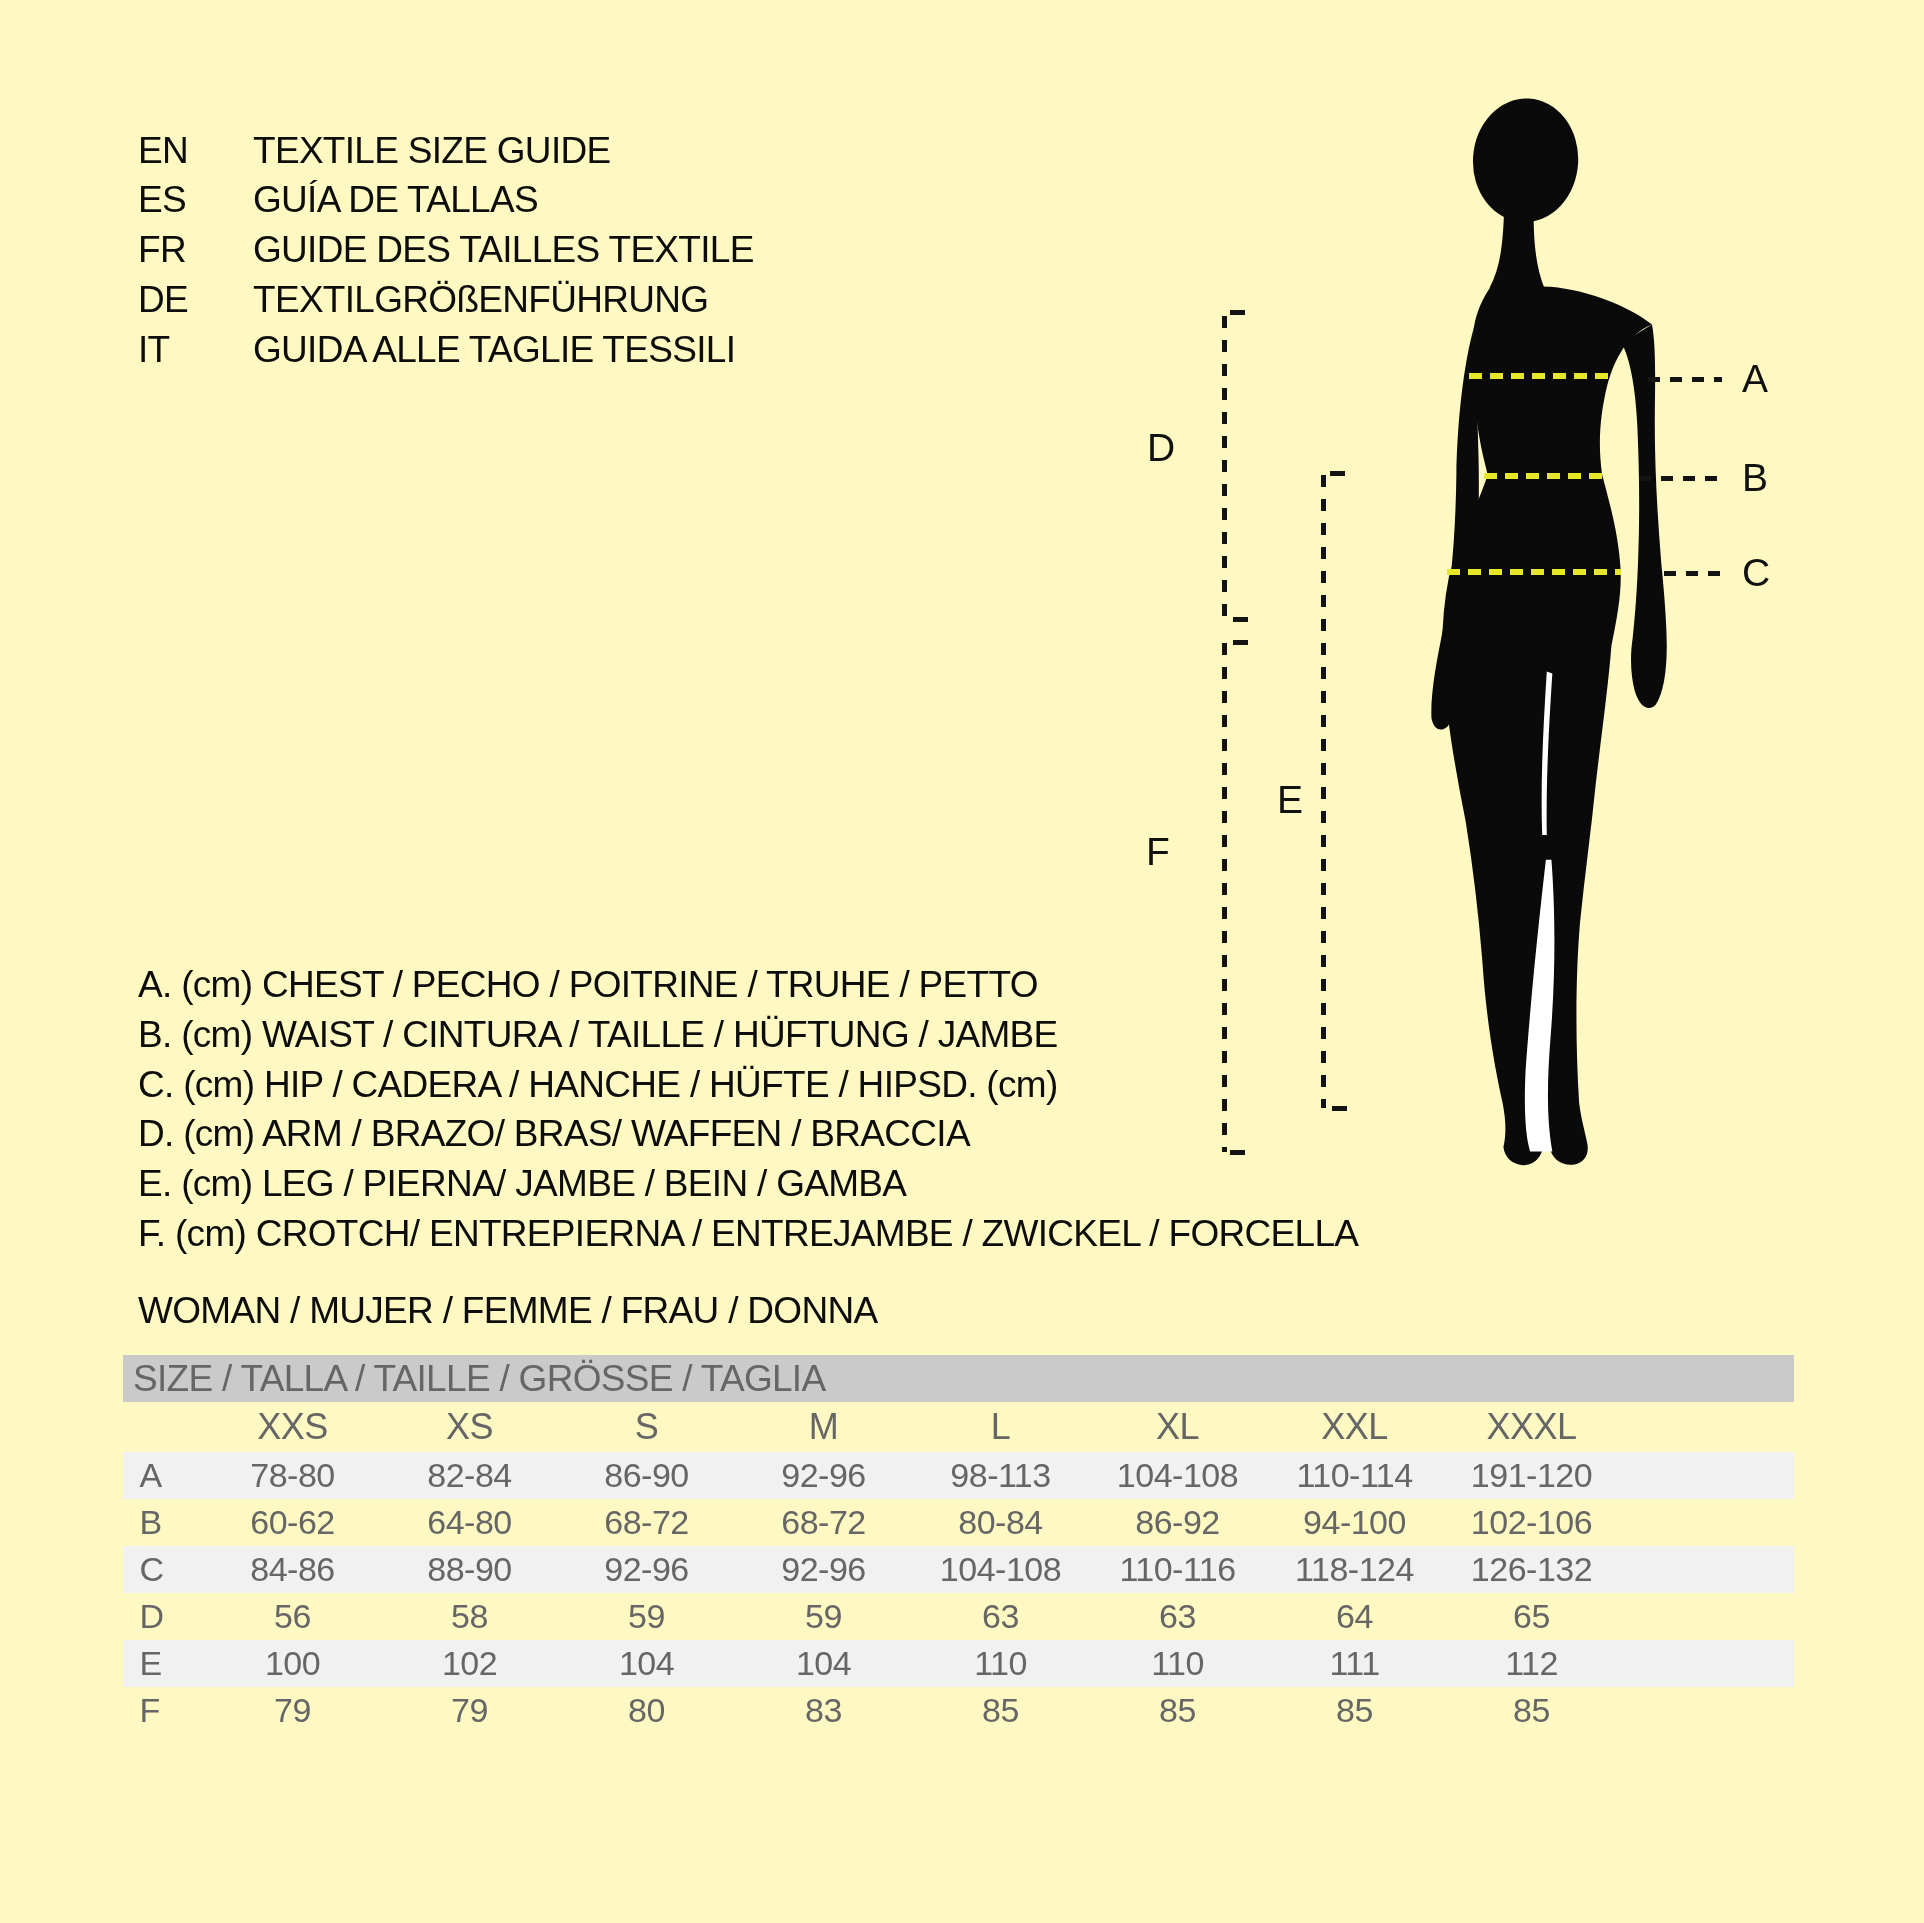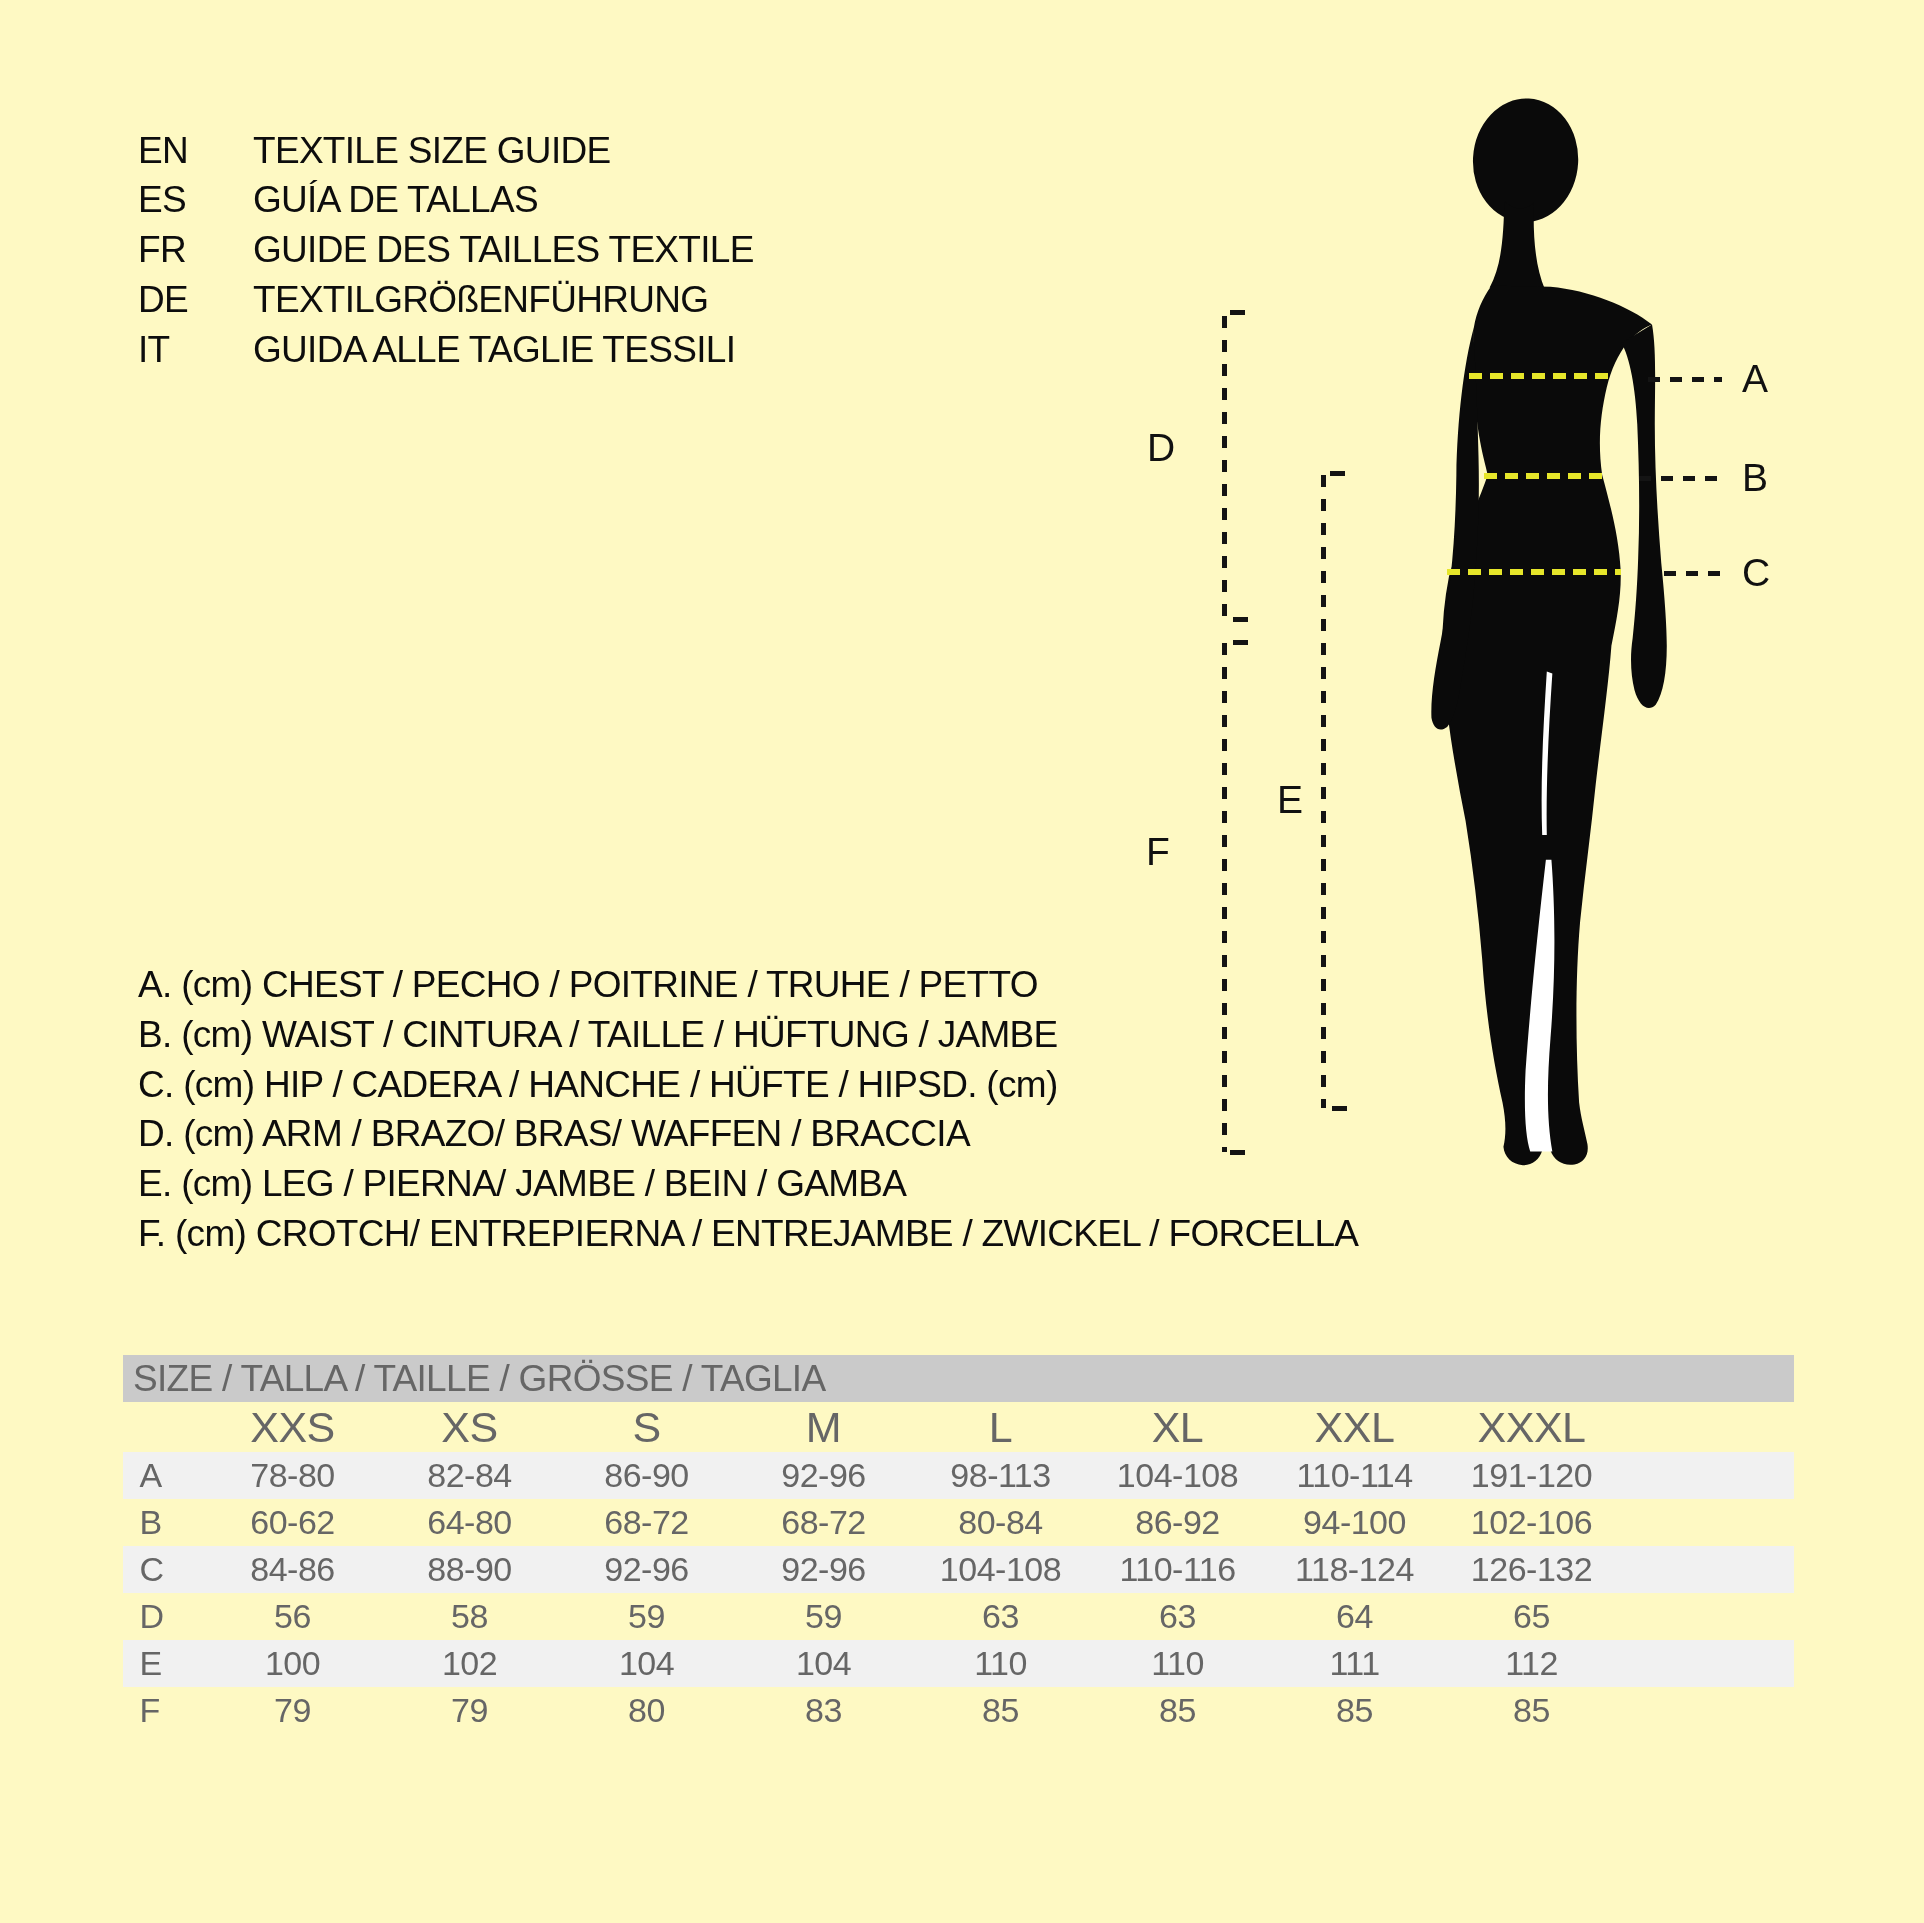--- a/index.html
+++ b/index.html
@@ -94,21 +94,21 @@
     align-items:center;
     padding-left:10px;
     box-sizing:border-box;
   }
   .t-row{
     display:grid;
     grid-template-columns:81px repeat(8,177px) 1fr;
     align-items:center;
     color:var(--tabletext,#666666);
   }
-  .sizes-row{height:50px;font-size:43px;letter-spacing:-0.5px;}
+  .sizes-row{height:50px;font-size:36px;letter-spacing:-0.5px;}
   .data-row{height:47px;font-size:34px;letter-spacing:-0.5px;}
   .data-row.striped{background:var(--stripebg,#f1f1f1);}
   .t-cell{text-align:center;}
   .t-label{text-align:left;padding-left:16.6px;}
 </style>
 </head>
 <body>
 
 <div class="screen">
 
@@ -230,20 +230,21 @@
 
   <div>
       <div class="measure-row" style="top: 960px;">A. (cm) CHEST / PECHO / POITRINE / TRUHE / PETTO</div>
       <div class="measure-row" style="top: 1010px;">B. (cm) WAIST / CINTURA / TAILLE / HÜFTUNG / JAMBE</div>
       <div class="measure-row" style="top: 1060px;">C. (cm) HIP / CADERA / HANCHE / HÜFTE / HIPSD. (cm)</div>
       <div class="measure-row" style="top: 1109px;">D. (cm) ARM / BRAZO/ BRAS/ WAFFEN / BRACCIA</div>
       <div class="measure-row" style="top: 1159px;">E. (cm) LEG / PIERNA/ JAMBE / BEIN / GAMBA</div>
       <div class="measure-row" style="top: 1209px;">F. (cm) CROTCH/ ENTREPIERNA / ENTREJAMBE / ZWICKEL / FORCELLA</div>
     </div>
 
+  <div class="gender">WOMAN / MUJER / FEMME / FRAU / DONNA</div>
 
   <div class="size-table">
     <div class="table-header-bar">SIZE / TALLA / TAILLE / GRÖSSE / TAGLIA</div>
     <div class="t-row sizes-row">
       <span class="t-cell t-label"></span>
     <span class="t-cell">XXS</span>
         <span class="t-cell">XS</span>
         <span class="t-cell">S</span>
         <span class="t-cell">M</span>
         <span class="t-cell">L</span>

